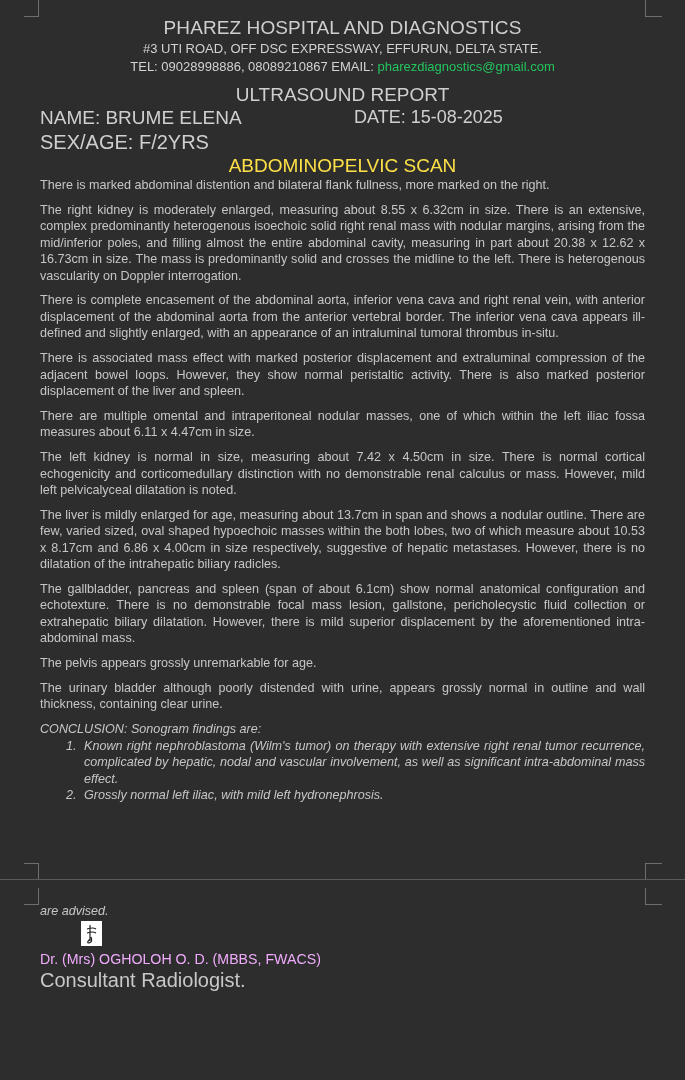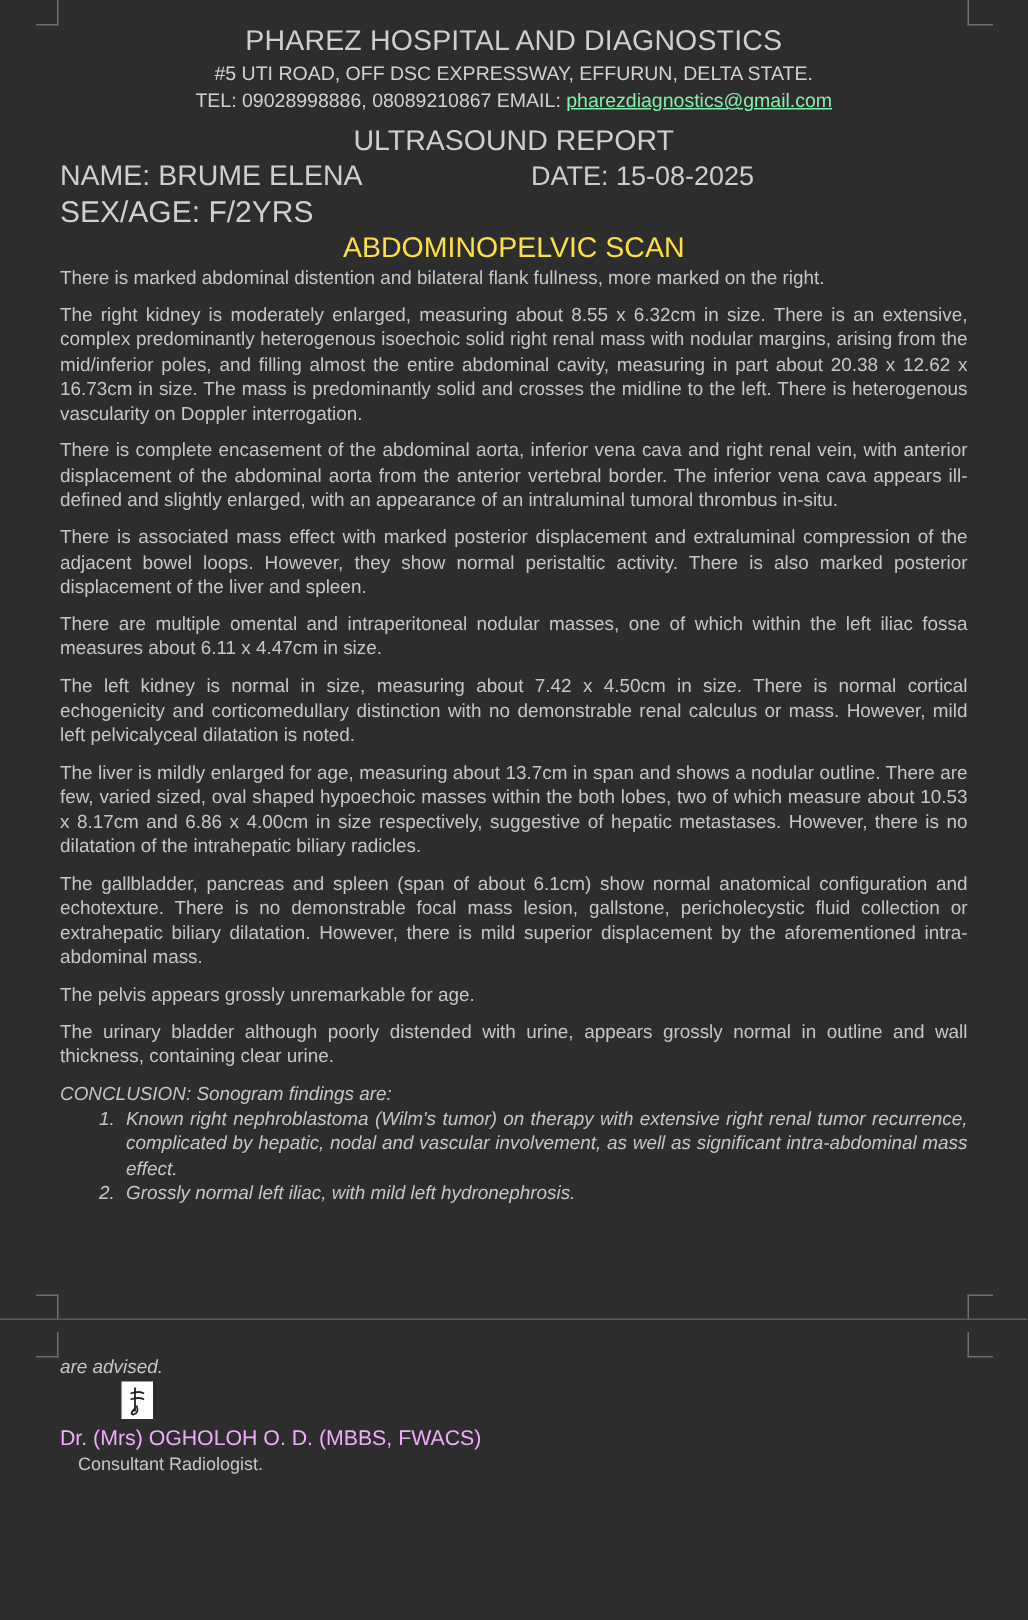--- a/index.html
+++ b/index.html
@@ -52,22 +52,21 @@
       top: 41px;
       font-size: 13px;
       color: #d2d2d2;
     }
     .contact {
       top: 59px;
       font-size: 13px;
       color: #d2d2d2;
     }
     .email {
-      color: #86efac;
-      text-decoration: underline;
+      color: #22c55e;
     }
     .report-title {
       top: 84px;
       font-size: 19px;
       color: #cfcfcf;
     }
     .patient-name {
       position: absolute;
       left: 40px;
       top: 107px;
@@ -143,39 +142,39 @@
     .signature svg { display: block; }
     .doctor-name {
       position: absolute;
       left: 40px;
       top: 951px;
       font-size: 14.2px;
       color: #f0abfc;
     }
     .doctor-title {
       position: absolute;
-      left: 52px;
+      left: 40px;
       top: 969px;
-      font-size: 12px;
+      font-size: 20px;
       color: #c8c8c8;
     }
   </style>
 </head>
 <body>
 
 <div class="corner c-tl"></div>
 <div class="corner c-tr"></div>
 <div class="corner c-bl"></div>
 <div class="corner c-br"></div>
 <div class="page-divider"></div>
 <div class="corner c-tl2"></div>
 <div class="corner c-tr2"></div>
 
 <div class="header hospital-name">PHAREZ HOSPITAL AND DIAGNOSTICS</div>
-<div class="header address">#5 UTI ROAD, OFF DSC EXPRESSWAY, EFFURUN, DELTA STATE.</div>
+<div class="header address">#3 UTI ROAD, OFF DSC EXPRESSWAY, EFFURUN, DELTA STATE.</div>
 <div class="header contact"><span>TEL: 09028998886, 08089210867 EMAIL: </span><span class="email">pharezdiagnostics@gmail.com</span></div>
 <div class="header report-title">ULTRASOUND REPORT</div>
 
 <div class="patient-name">NAME: BRUME ELENA</div>
 <div class="report-date">DATE: 15-08-2025</div>
 <div class="sex-age">SEX/AGE: F/2YRS</div>
 
 <div class="header scan-title">ABDOMINOPELVIC SCAN</div>
 
 <div class="body-text">

